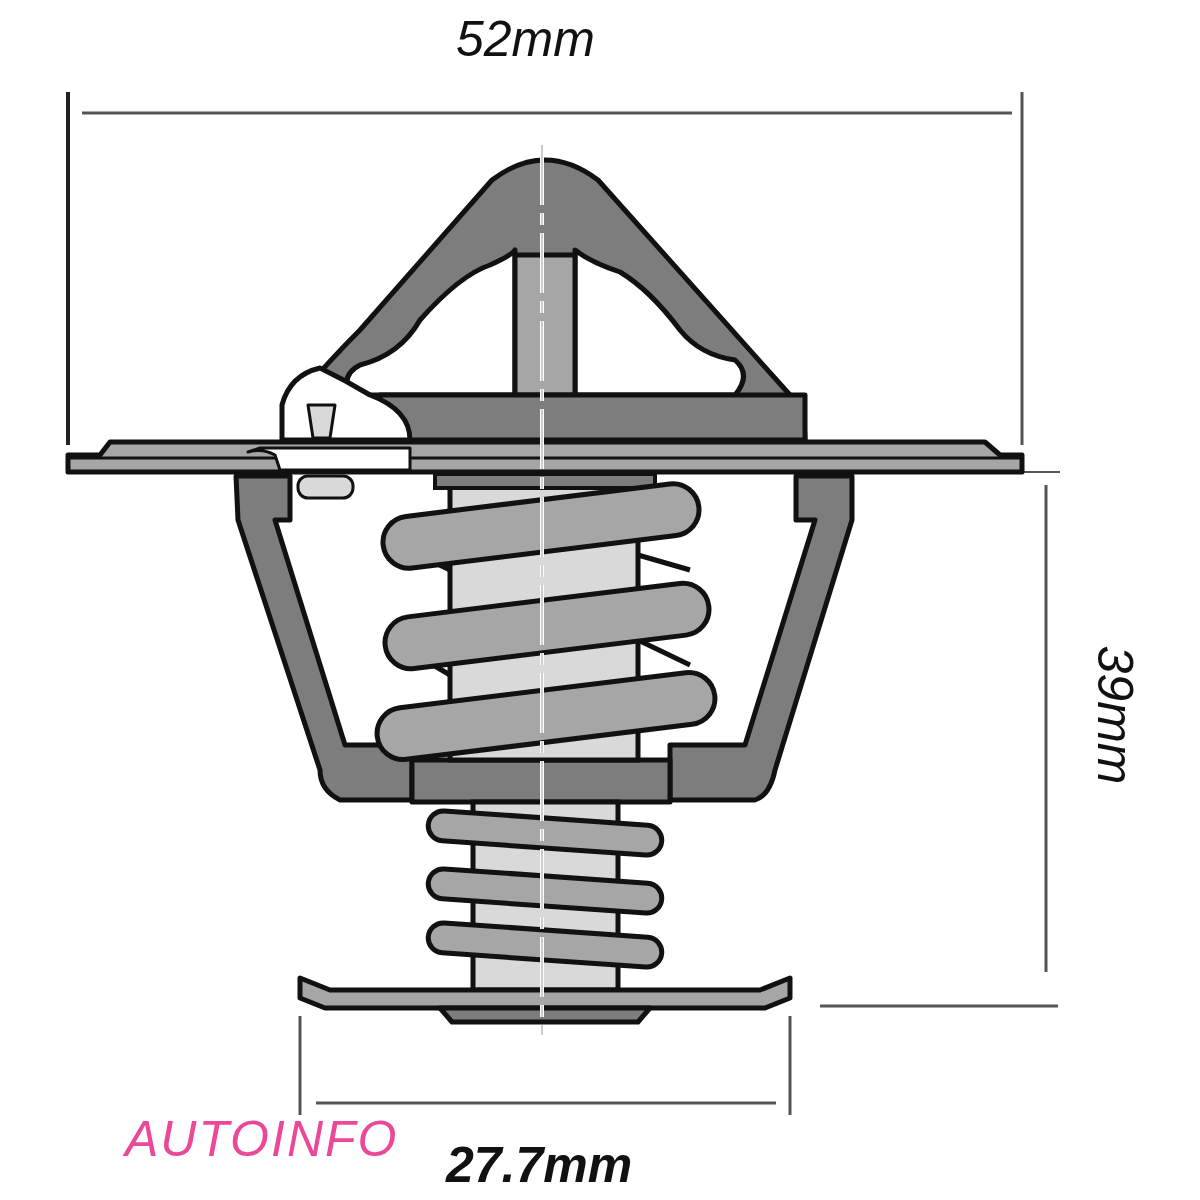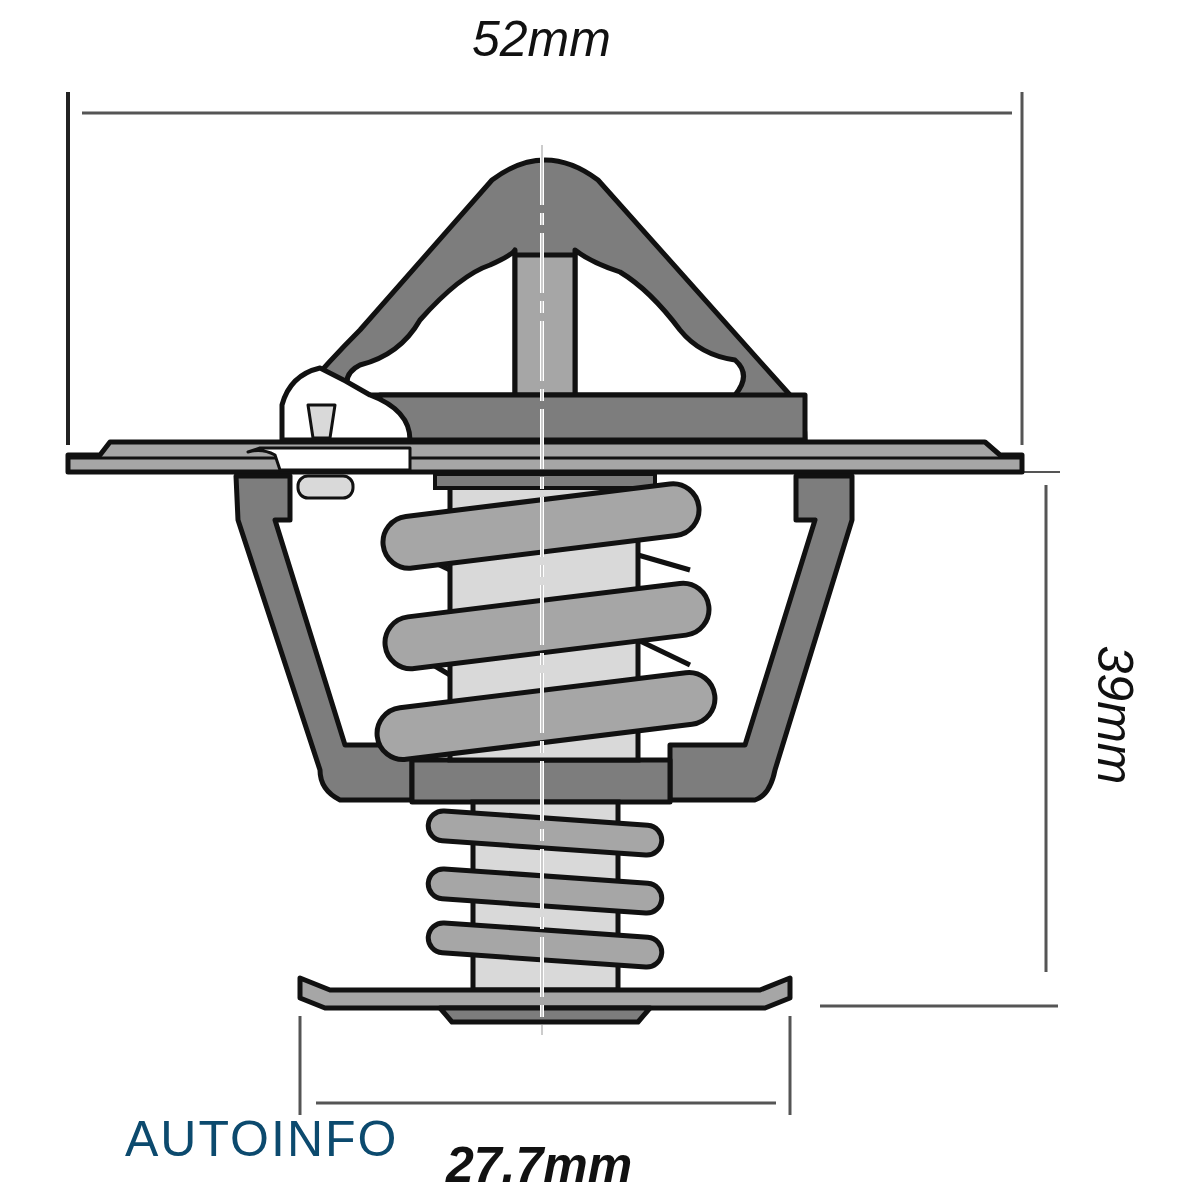--- a/index.html
+++ b/index.html
@@ -7,35 +7,36 @@
     #diagram { position: absolute; left: 0; top: 0; width: 1200px; height: 1200px; }
     .dim-label {
       position: absolute;
       font-family: "Liberation Sans", sans-serif;
       font-style: italic;
       font-size: 50px;
       color: #111111;
       white-space: nowrap;
       line-height: 1;
     }
-    #label-width { left: 472px; top: 14px; }
+    #label-width { left: 456px; top: 14px; }
     #label-base { left: 446px; top: 1140px; font-weight: bold; }
     #label-height {
       left: 1046px; top: 690px;
       transform: rotate(90deg);
       transform-origin: center center;
     }
     .watermark {
       position: absolute;
       left: 125px; top: 1110px;
       font-family: "Liberation Sans", sans-serif;
       font-size: 50px;
       letter-spacing: 2px;
-      color: #0c4a6e;
+      color: #ec4899;
       white-space: nowrap;
+      font-style: italic;
     }
   </style>
 </head>
 <body>
 
 <div class="watermark">AUTOINFO</div>
 
 <svg id="diagram" viewBox="0 0 1200 1200" xmlns="http://www.w3.org/2000/svg">
 
   <g stroke="#555" stroke-width="3" fill="none">

